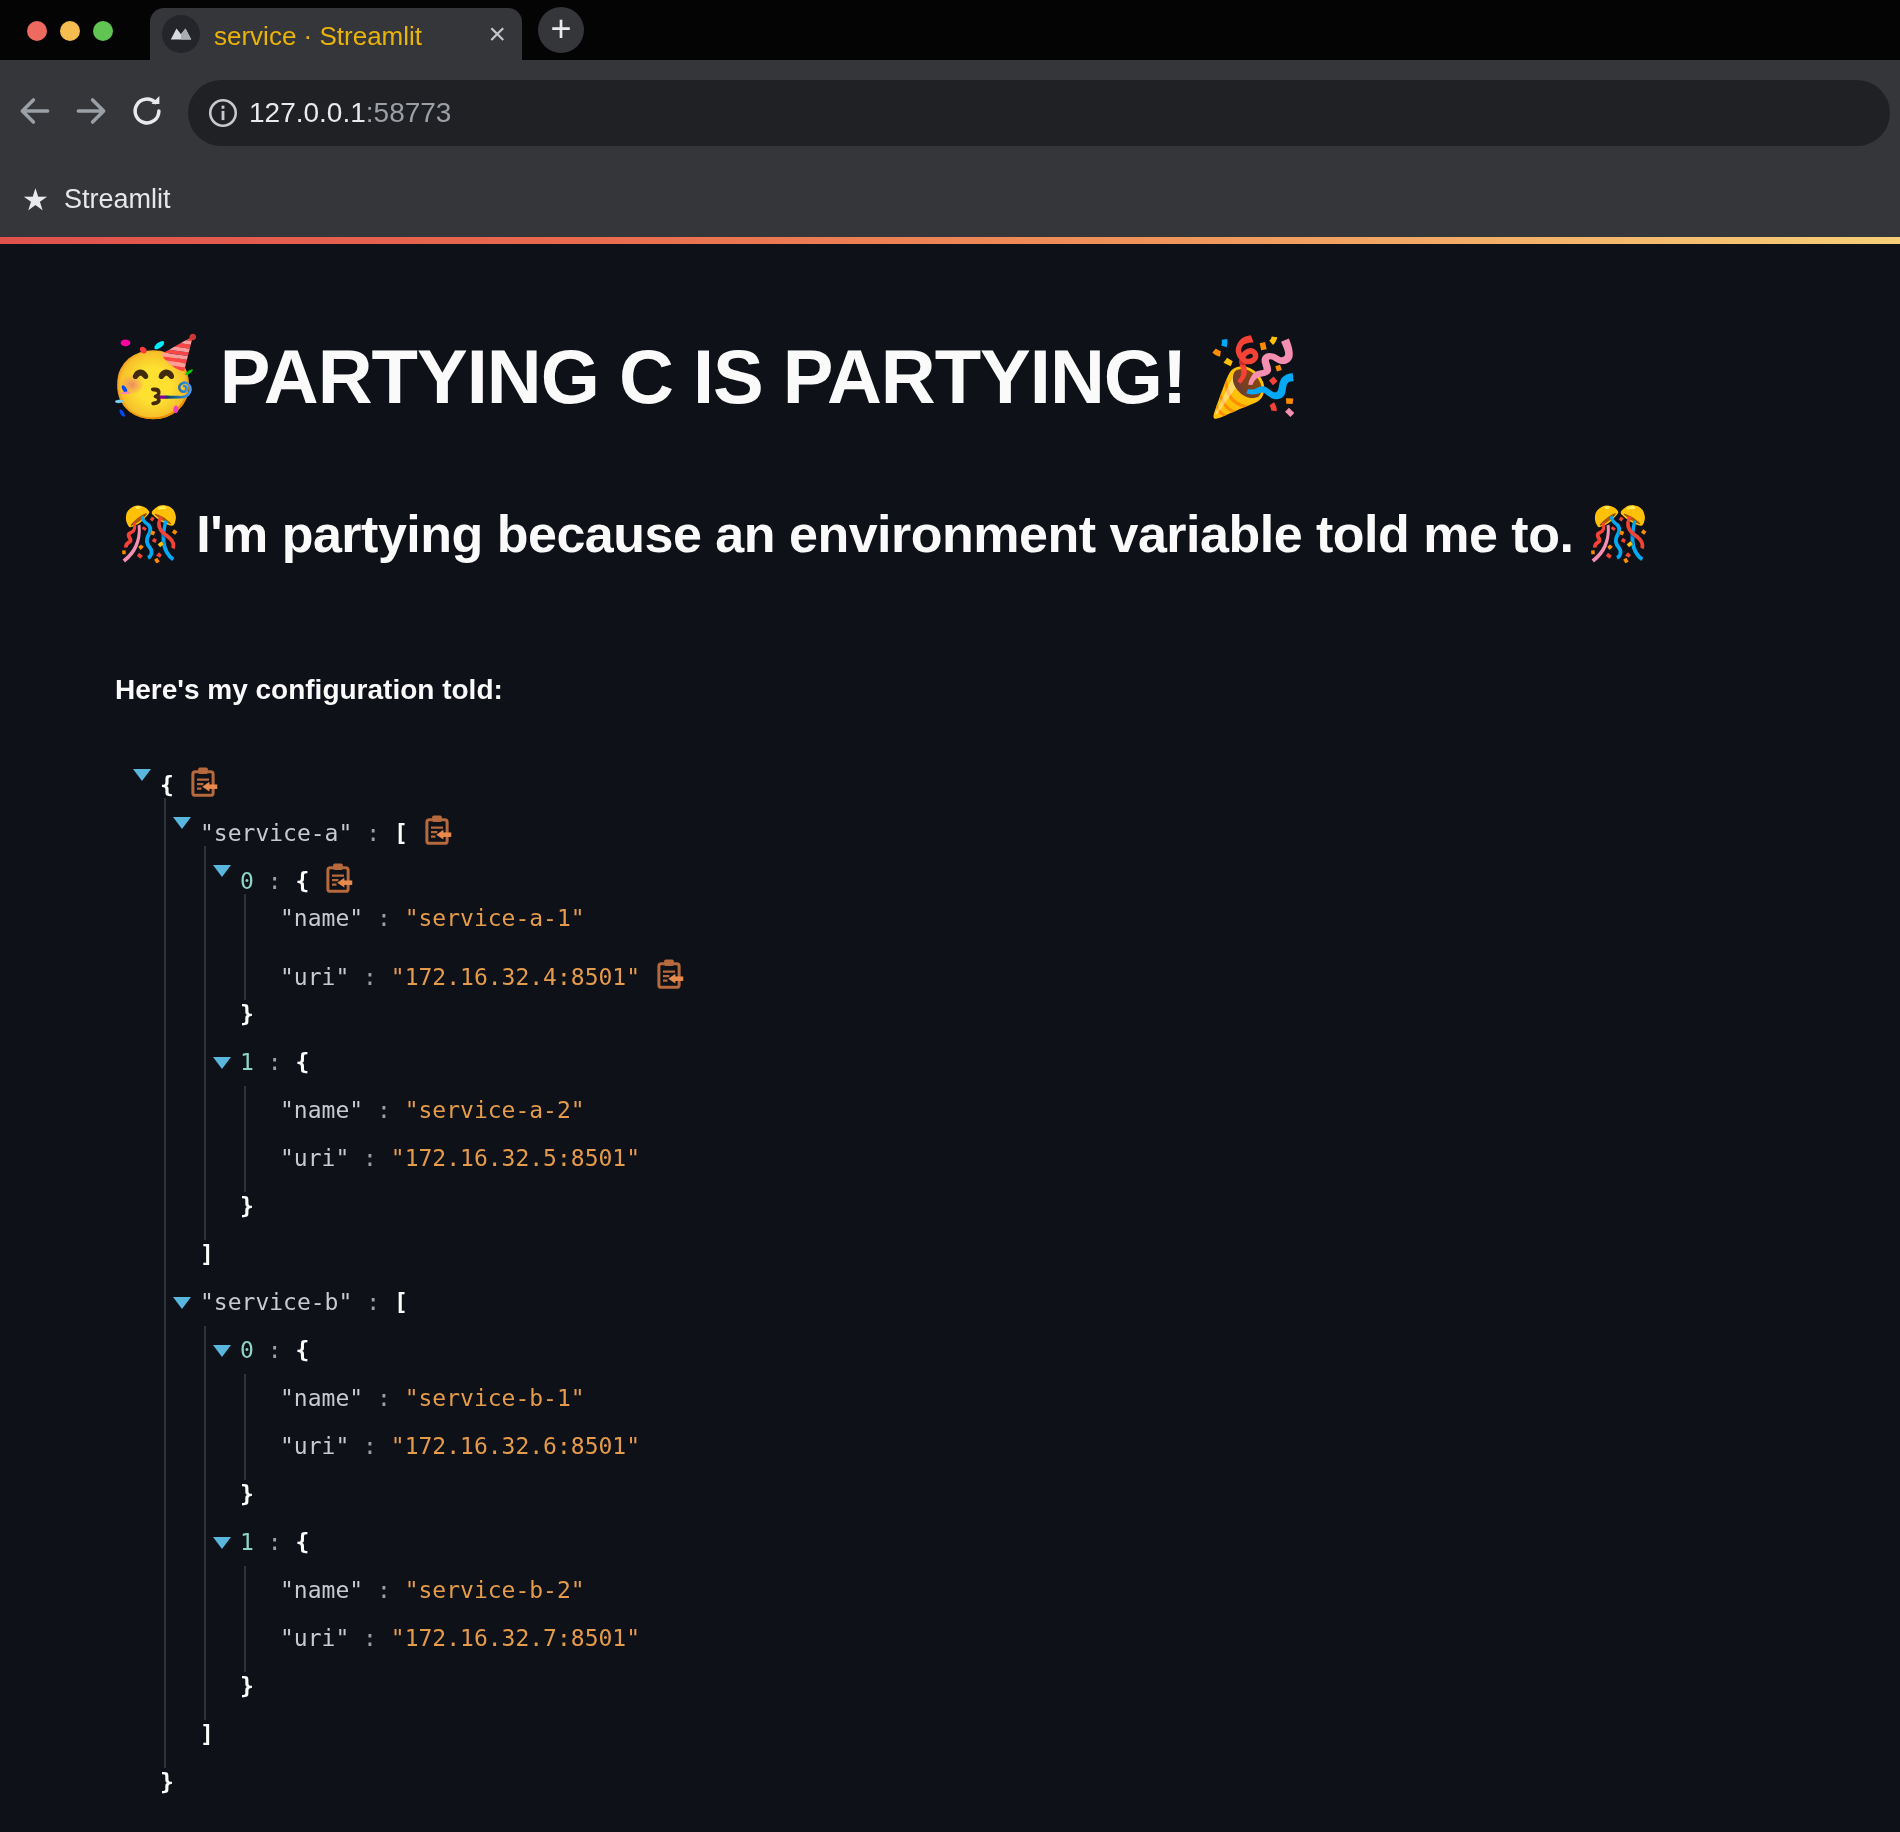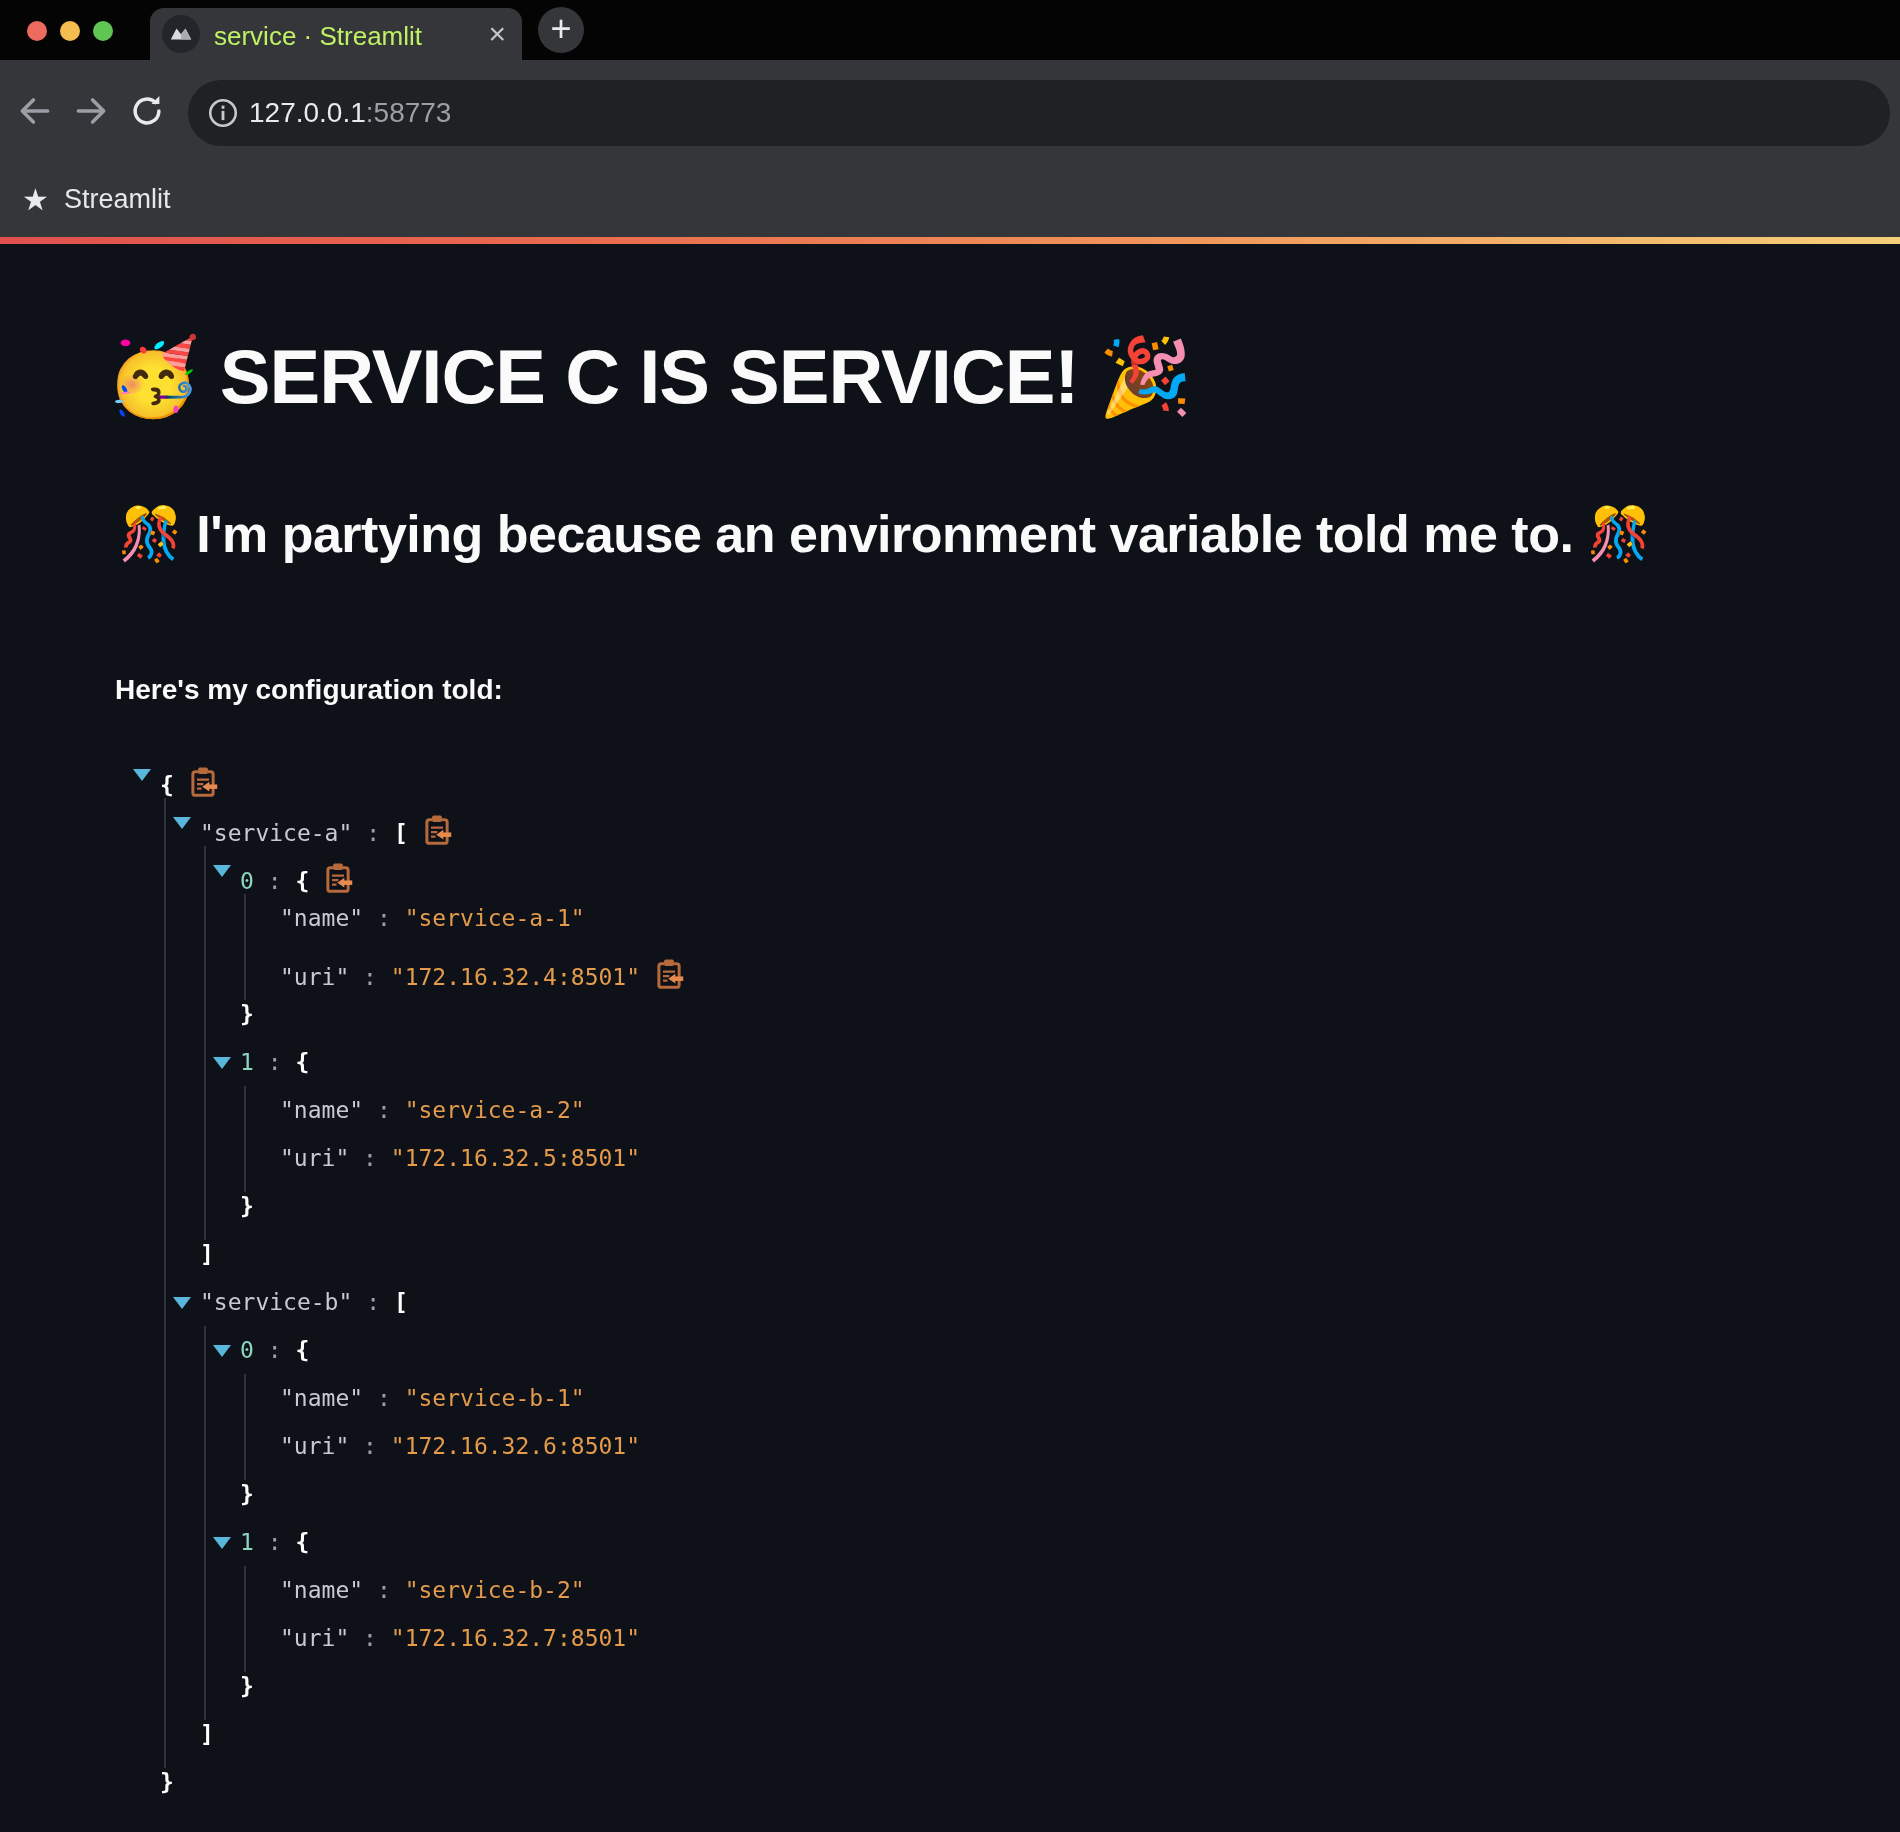--- a/index.html
+++ b/index.html
@@ -7,21 +7,21 @@
           font-family:"Liberation Sans",sans-serif;}
 
   
   .tabstrip{position:absolute;top:0;left:0;width:100%;height:60px;background:#040404;}
   .traffic{position:absolute;top:21px;width:20px;height:20px;border-radius:50%;}
   .t-red{left:27px;} .t-yellow{left:60px;} .t-green{left:93px;}
   .tab{position:absolute;left:150px;top:8px;width:372px;height:52px;background:#35363a;
        border-radius:14px 14px 0 0;}
   .favchip{position:absolute;left:12px;top:7px;width:38px;height:38px;border-radius:50%;
            background:#23252a;display:flex;align-items:center;justify-content:center;}
-  .tabtitle{position:absolute;left:64px;top:13px;font-size:26px;color:#bef264;white-space:nowrap;}
+  .tabtitle{position:absolute;left:64px;top:13px;font-size:26px;color:#eab308;white-space:nowrap;}
   .tabclose{position:absolute;right:16px;top:8px;font-size:30px;color:#c3c6ca;line-height:36px;}
   .newtab{position:absolute;left:538px;top:7px;width:46px;height:46px;border-radius:50%;
           background:#35363a;color:#e8eaed;font-size:36px;text-align:center;line-height:44px;}
 
   .toolbar{position:absolute;top:60px;left:0;width:100%;height:105px;background:#35363a;}
   .navicon{position:absolute;top:32px;}
   .omnibox{position:absolute;left:188px;top:20px;right:10px;height:66px;border-radius:33px;
            background:#202124;display:flex;align-items:center;}
   .infoicon{margin-left:18px;}
   .url{font-size:28px;margin-left:9px;white-space:nowrap;}
@@ -103,21 +103,21 @@
     </div>
   </div>
 
   <div class="bookmarksbar">
     <span class="bstar">★</span>
     <span class="blabel">Streamlit</span>
   </div>
 
   <div class="decoration"></div>
 
-  <h1 class="apptitle">🥳 SERVICE C IS SERVICE! 🎉</h1>
+  <h1 class="apptitle">🥳 PARTYING C IS PARTYING! 🎉</h1>
   <h2 class="appsub">🎊 I'm partying because an environment variable told me to. 🎊</h2>
   <p class="para p2">Here's my configuration told:</p>
 
   <div id="json-tree">
       <div class="json-row" style="top: 0px;">
         <span class="arrow" style="left: 133px; border-top-color: rgb(89, 183, 221);"></span>
         <span class="row-content" style="left: 160px;"><span class="tok-brace">{</span><svg width="30" height="32" viewBox="0 0 16 17" class="copyicon">
             <rect x="2.6" y="3" width="10.8" height="12.6" rx="1.3" fill="none" stroke="#b5693c" stroke-width="1.6"></rect>
             <rect x="5.4" y="0.8" width="5.2" height="3.4" rx="0.9" fill="#b5693c"></rect>
             <path d="M4.8 7.2h6.4 M4.8 9.6h3.4 M4.8 12h2.4" stroke="#b5693c" stroke-width="1.2"></path>

